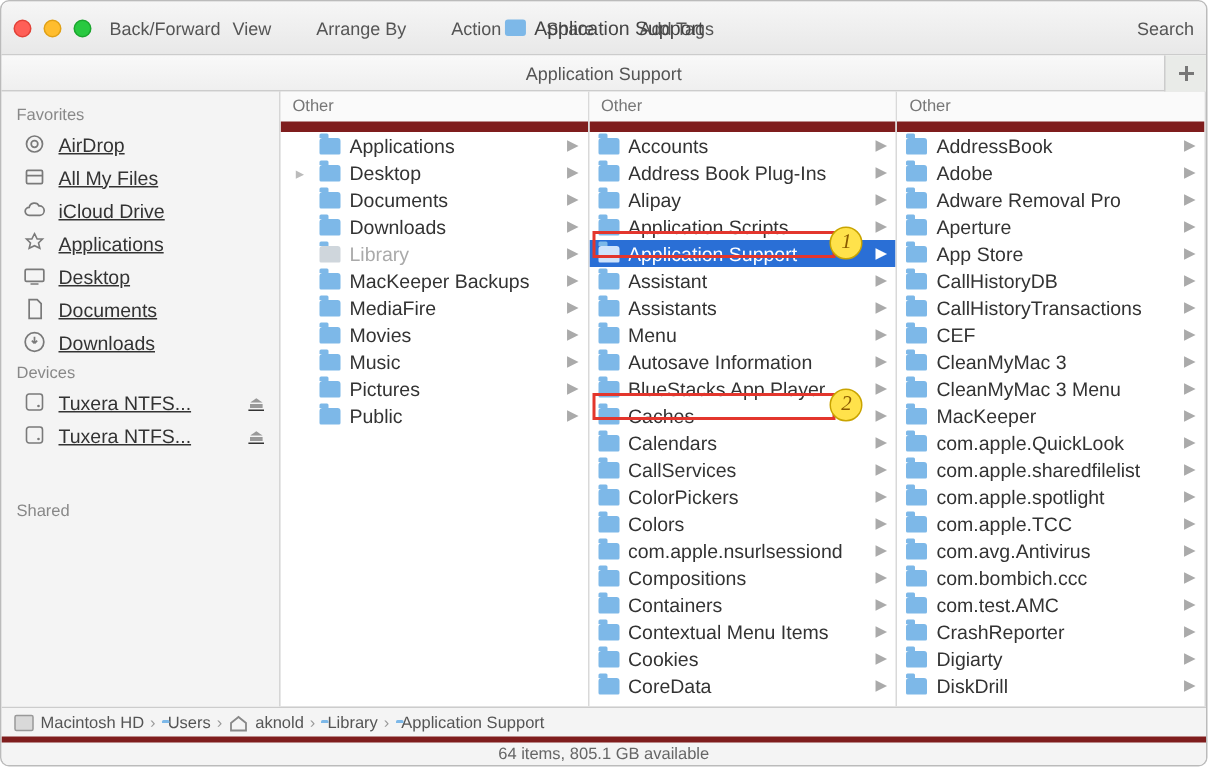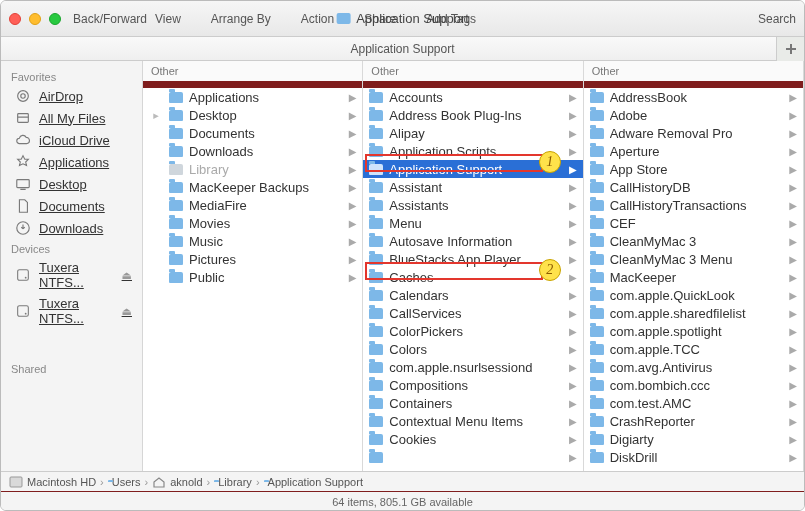--- a/index.html
+++ b/index.html
@@ -9,21 +9,21 @@
   .dot { width:12px; height:12px; border-radius:50%; }
   .dot.red{background:#ff5f57;border:1px solid #e24238;}
   .dot.yellow{background:#ffbd2e;border:1px solid #e1a116;}
   .dot.green{background:#28c940;border:1px solid #1ba62e;}
   .title-center{position:absolute; left:50%; transform:translateX(-50%); display:flex; align-items:center; gap:6px; color:#444;}
   .menulabels{display:flex; gap:30px; color:#555; font-size:12px; margin-left:8px;}
   .search-label{margin-left:auto; color:#555; font-size:12px;}
   .pathheader{height:24px; background:linear-gradient(#f9f9f9,#efefef); border-bottom:1px solid #ccc; display:flex; align-items:center; justify-content:center; position:relative; font-size:12px; color:#555;}
   .plusbtn{position:absolute; right:0; top:0; width:28px; height:24px; border-left:1px solid #ccc; display:flex; align-items:center; justify-content:center; background:#e9ebe8;}
   .main{display:flex; height:410px;}
-  .sidebar{width:142px; background:#f4f4f4; border-right:1px solid #d6d6d6; padding:6px 0; overflow:hidden;}
+  .sidebar{width:186px; background:#f4f4f4; border-right:1px solid #d6d6d6; padding:6px 0; overflow:hidden;}
   .side-head{font-size:11px; color:#888; padding:4px 10px 2px; font-weight:500;}
   .side-item{display:flex; align-items:center; gap:8px; padding:3px 10px 3px 14px; color:#333; font-size:13px;text-decoration:underline;}
   .side-item .ic{width:16px; height:16px; display:flex; align-items:center; justify-content:center;}
   .eject{margin-left:auto; color:#999; font-size:11px;}
   .columns{flex:1; display:flex; overflow:hidden;}
   .col{flex:1; border-right:1px solid #d9d9d9; overflow-y:auto; overflow-x:hidden;}
   .col-head{font-size:11px; color:#777; padding:4px 8px; border-bottom:7px solid #7f1d1d; background:#fafafa;}
   .row{display:flex; align-items:center; padding:2px 6px; gap:6px; white-space:nowrap; height:18px; position:relative;}
   .row .fld{width:14px; height:11px; background:#7db8e8; border-radius:2px 2px 1px 1px; position:relative; flex-shrink:0;}
   .row .fld::before{content:""; position:absolute; top:-3px; left:0; width:6px; height:3px; background:#7db8e8; border-radius:1px 1px 0 0;}
@@ -34,21 +34,21 @@
   .row.dim{color:#aaa;}
   .row.dim .fld{background:#cfd6dc;}
   .row .lbl{overflow:hidden; text-overflow:ellipsis; flex:1;}
   .annot-box{position:absolute; border:2px solid #e3362d; pointer-events:none;}
   .annot-num{position:absolute; width:22px; height:22px; border-radius:50%; background:#ffe24b; border:1px solid #c9a400; display:flex; align-items:center; justify-content:center; font-style:italic; font-family:Georgia,serif; color:#8a5a00; font-size:14px; pointer-events:none;}
   .pathbar{height:20px; border-top:1px solid #ccc; background:#f4f4f4; display:flex; align-items:center; padding:0 8px; font-size:11px; color:#555; gap:4px;}
   .pathbar .sep{color:#999;}
   .pathbar .pitem{display:flex; align-items:center; gap:4px;}
   .pathbar .fsm{width:12px; height:9px; background:#7db8e8; border-radius:1px; position:relative;}
   .pathbar .fsm::before{content:"";position:absolute;top:-2px;left:0;width:5px;height:2px;background:#7db8e8;border-radius:1px 1px 0 0;}
-  .status{height:20px; border-top:1px solid #7f1d1d; background:#f4f4f4; display:flex; align-items:center; justify-content:center; font-size:11px; color:#666;}
+  .status{height:20px; border-top:4px solid #7f1d1d; background:#f4f4f4; display:flex; align-items:center; justify-content:center; font-size:11px; color:#666;}
   .navchev{width:14px; color:#bbb; text-align:center; font-size:11px;}
   svg{display:block;}
   ::-webkit-scrollbar{width:14px;}
   ::-webkit-scrollbar-thumb{background:#c8c8c8; border-radius:7px; border:3px solid #f4f4f4;}
   ::-webkit-scrollbar-track{background:#f4f4f4;}
 </style>
 </head>
 <body>
 
 <div class="titlebar">
@@ -342,20 +342,21 @@
           <span class="lbl">Contextual Menu Items</span>
           <span class="chev">▶</span>
         </div>
         <div class="row">
           <span class="fld"></span>
           <span class="lbl">Cookies</span>
           <span class="chev">▶</span>
         </div>
         <div class="row">
           <span class="fld"></span>
+          <span class="lbl">CoreData</span>
           <span class="chev">▶</span>
         </div>
       </div>
       <div class="col" style="position: relative;">
         <div class="col-head">Other</div>
         <div class="row">
           <span class="fld"></span>
           <span class="lbl">AddressBook</span>
           <span class="chev">▶</span>
         </div>

